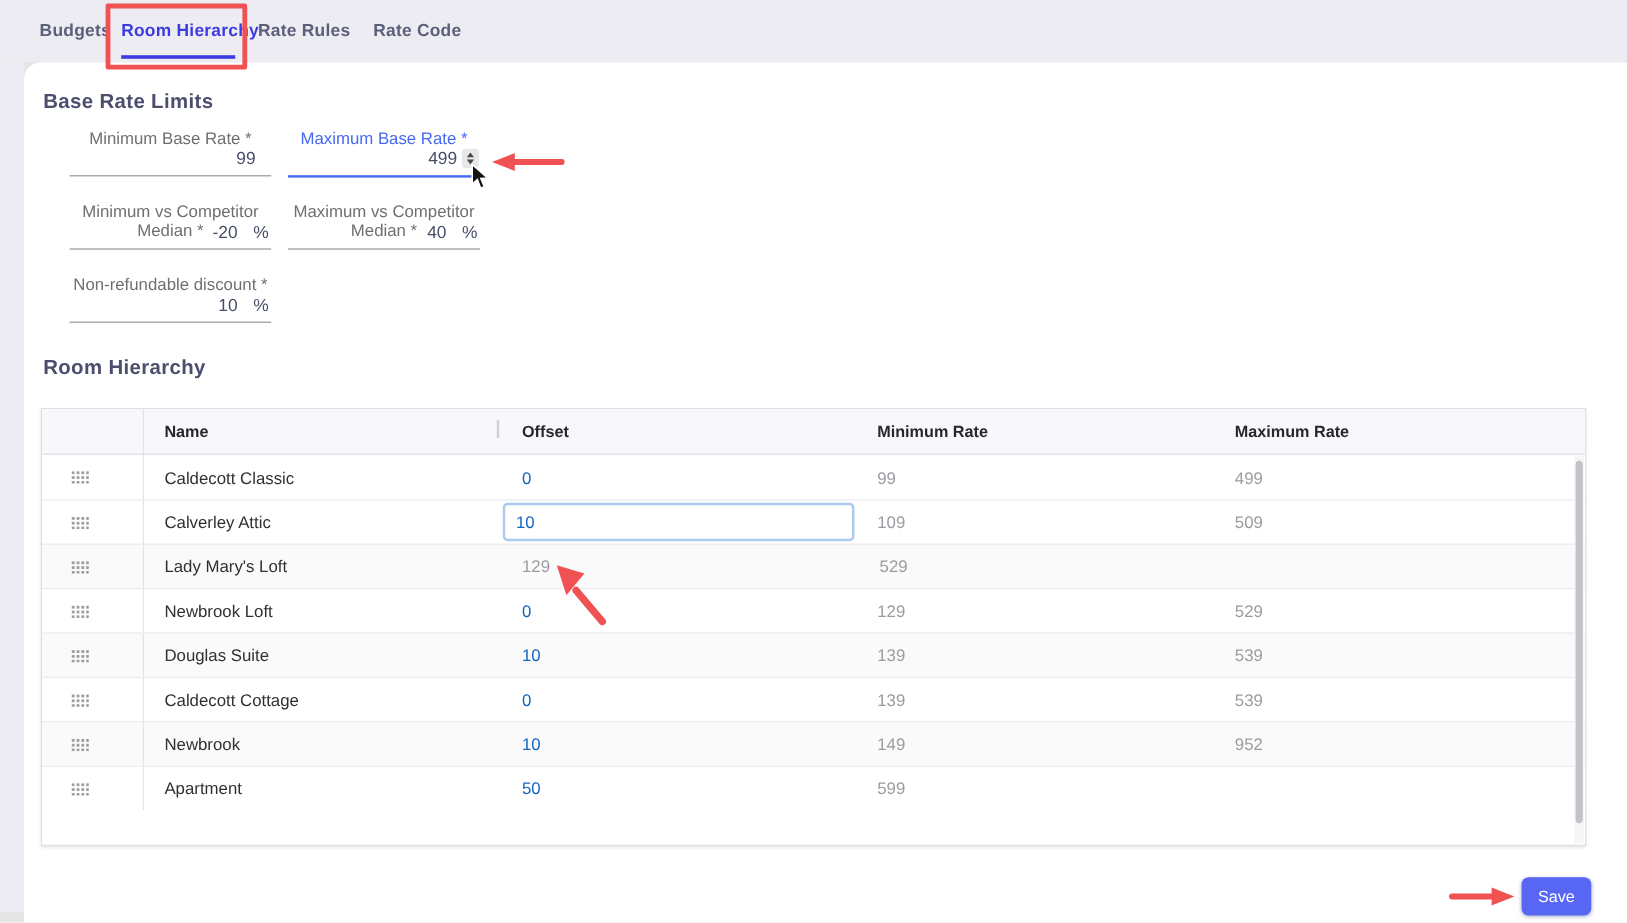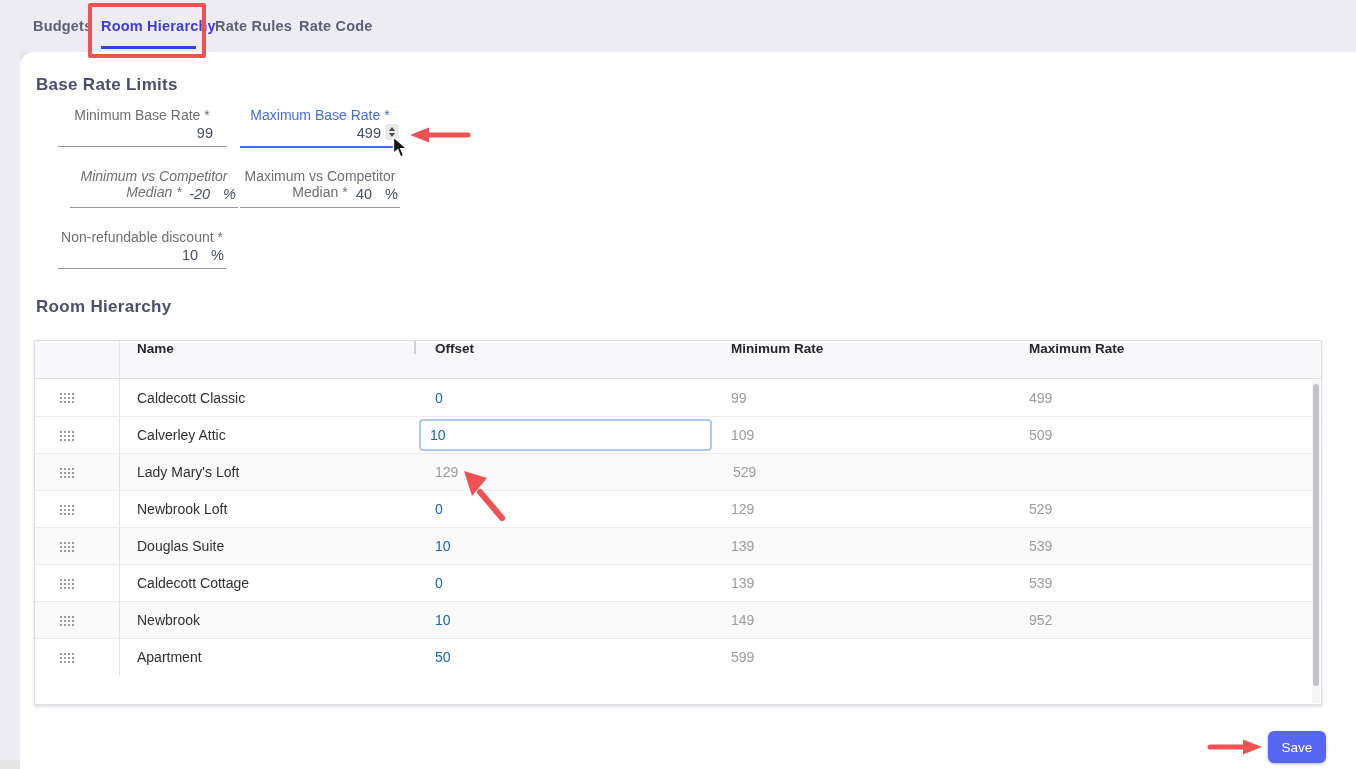--- a/index.html
+++ b/index.html
@@ -32,21 +32,21 @@
 
   .spinner { position:absolute; right:1px; bottom:6px; width:14px; height:16px; background:#e7e7e7; border-radius:3px;
              display:flex; flex-direction:column; align-items:center; justify-content:center; gap:2px; cursor:pointer; }
   .spinner .tri-up { width:0; height:0; border-left:3.5px solid transparent; border-right:3.5px solid transparent; border-bottom:4.5px solid #4a4a4a; }
   .spinner .tri-down { width:0; height:0; border-left:3.5px solid transparent; border-right:3.5px solid transparent; border-top:4.5px solid #4a4a4a; }
 
   
   .grid { position:absolute; left:34px; top:340px; width:1288px; height:365px; border:1px solid #dfdfe3;
           background:#fff; overflow:hidden; box-shadow:0 2px 3px rgba(80,80,110,.18); }
   .grid-header { display:flex; height:38px; background:#f8f8fa; border-bottom:1px solid #dfdfe3; position:relative;
-                 font-size:13.5px; font-weight:700; color:#28282c; }
+                 font-size:13.5px; font-weight:700; color:#28282c; align-items:center; }
   .col-handle { width:85px; flex:none; border-right:1px solid #e3e3e6; height:100%; display:flex; align-items:center; padding-left:24px; }
   .col-name   { width:298px; flex:none; padding-left:17px; }
   .col-offset { width:296px; flex:none; padding-left:17px; position:relative; }
   .col-min    { width:298px; flex:none; padding-left:17px; }
   .col-max    { flex:1; padding-left:17px; }
   .hdr-divider { position:absolute; left:-4px; top:-2px; width:2px; height:15px; background:#cfcfd6; }
 
   .grid-row { display:flex; height:37px; align-items:stretch; border-top:1px solid #ececef; background:#fff; font-size:14px; }
   .grid-row:first-child { border-top:none; }
   .grid-row.stripe { background:#fafafa; }
@@ -86,21 +86,21 @@
   <div class="topbar">
     <div class="tab" style="left:33px;">
         <span>Budgets</span>
       </div>
     <div class="tab active" style="left:101px;">
         <span>Room Hierarchy</span>
       </div>
     <div class="tab" style="left:215px;">
         <span>Rate Rules</span>
       </div>
-    <div class="tab" style="left:299px;">
+    <div class="tab" style="left:311px;">
         <span>Rate Code</span>
       </div>
     <div class="tab-underline"></div>
   </div>
 
   <div class="leftstrip"></div>
   <div class="card"></div>
 
   <div class="section-title" style="top:75px;">Base Rate Limits</div>
 
@@ -115,21 +115,21 @@
     <div class="flabel">Maximum Base Rate *</div>
     <div class="fvalrow">
         <span class="fval">499</span>
       </div>
     <div class="spinner">
       <div class="tri-up"></div>
       <div class="tri-down"></div>
     </div>
   </div>
 
-  <div class="field" style="left:70px; top:168px;font-style:italic;">
+  <div class="field" style="left:58px; top:168px;">
     <div class="flabel">Minimum vs Competitor Median *</div>
     <div class="fvalrow">
         <span class="fval">-20</span>
         <span class="suffix">%</span>
       </div>
   </div>
 
   <div class="field" style="left:240px; top:168px; width:160px;">
     <div class="flabel">Maximum vs Competitor Median *</div>
     <div class="fvalrow">

